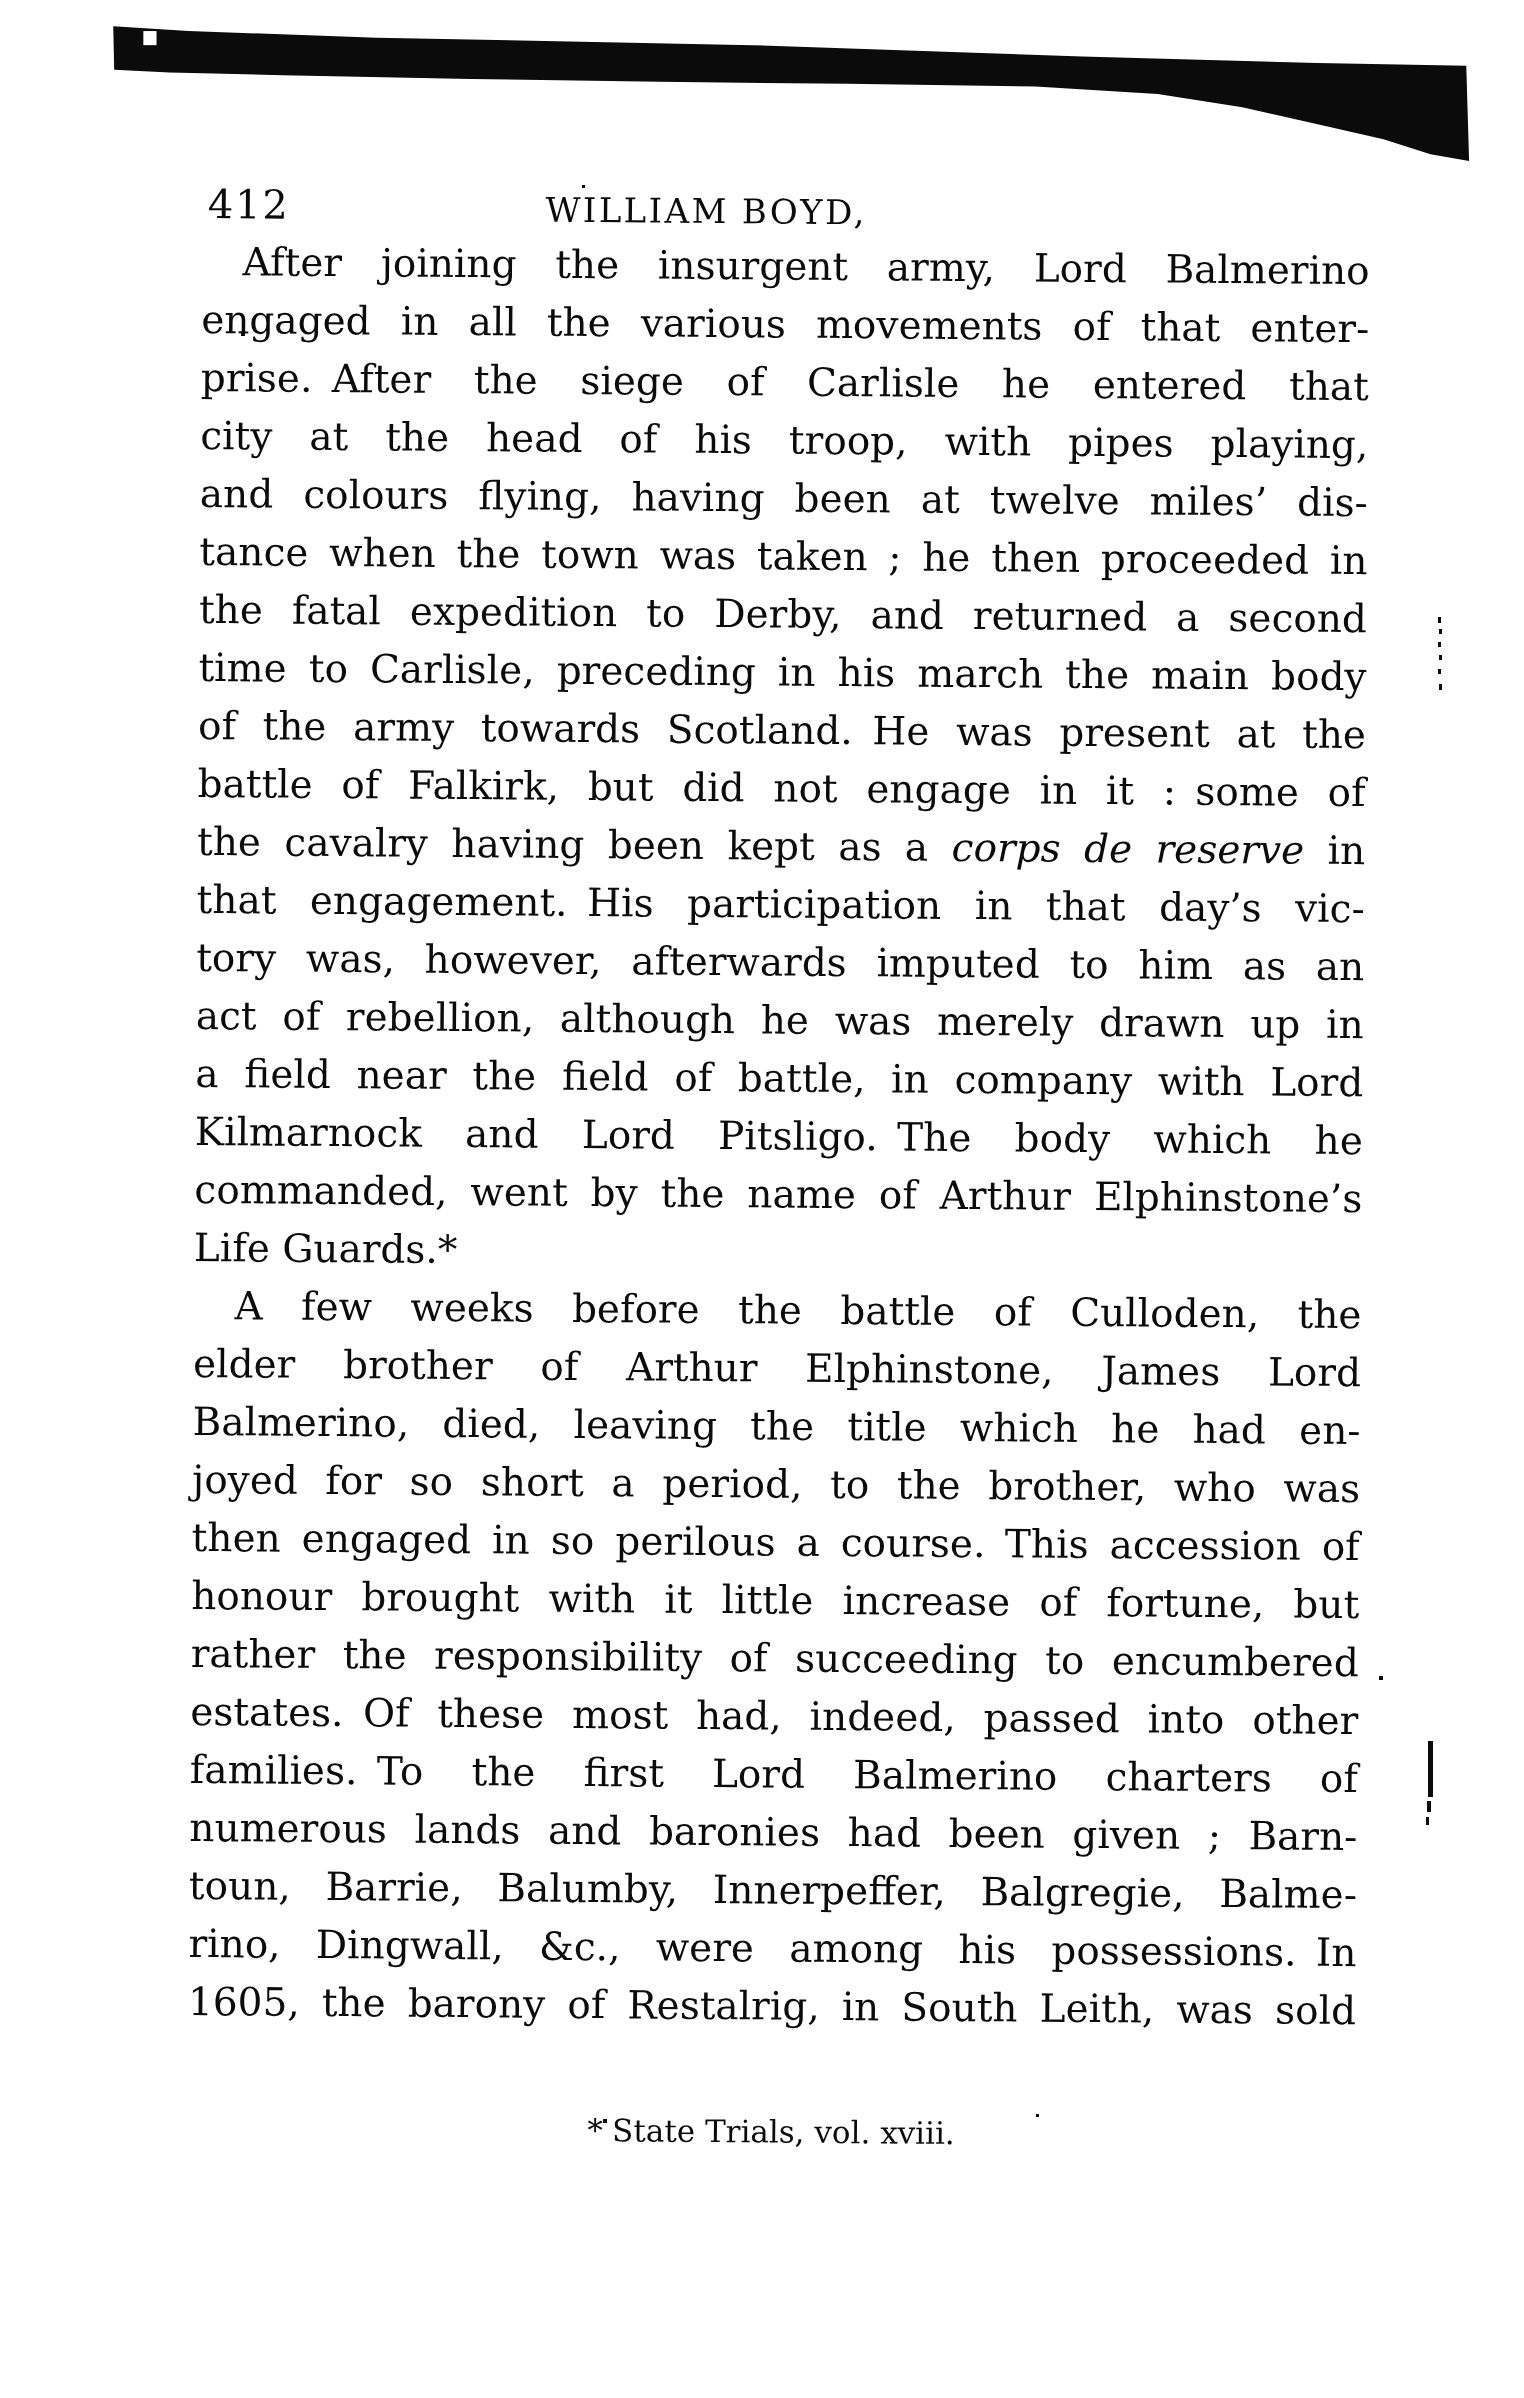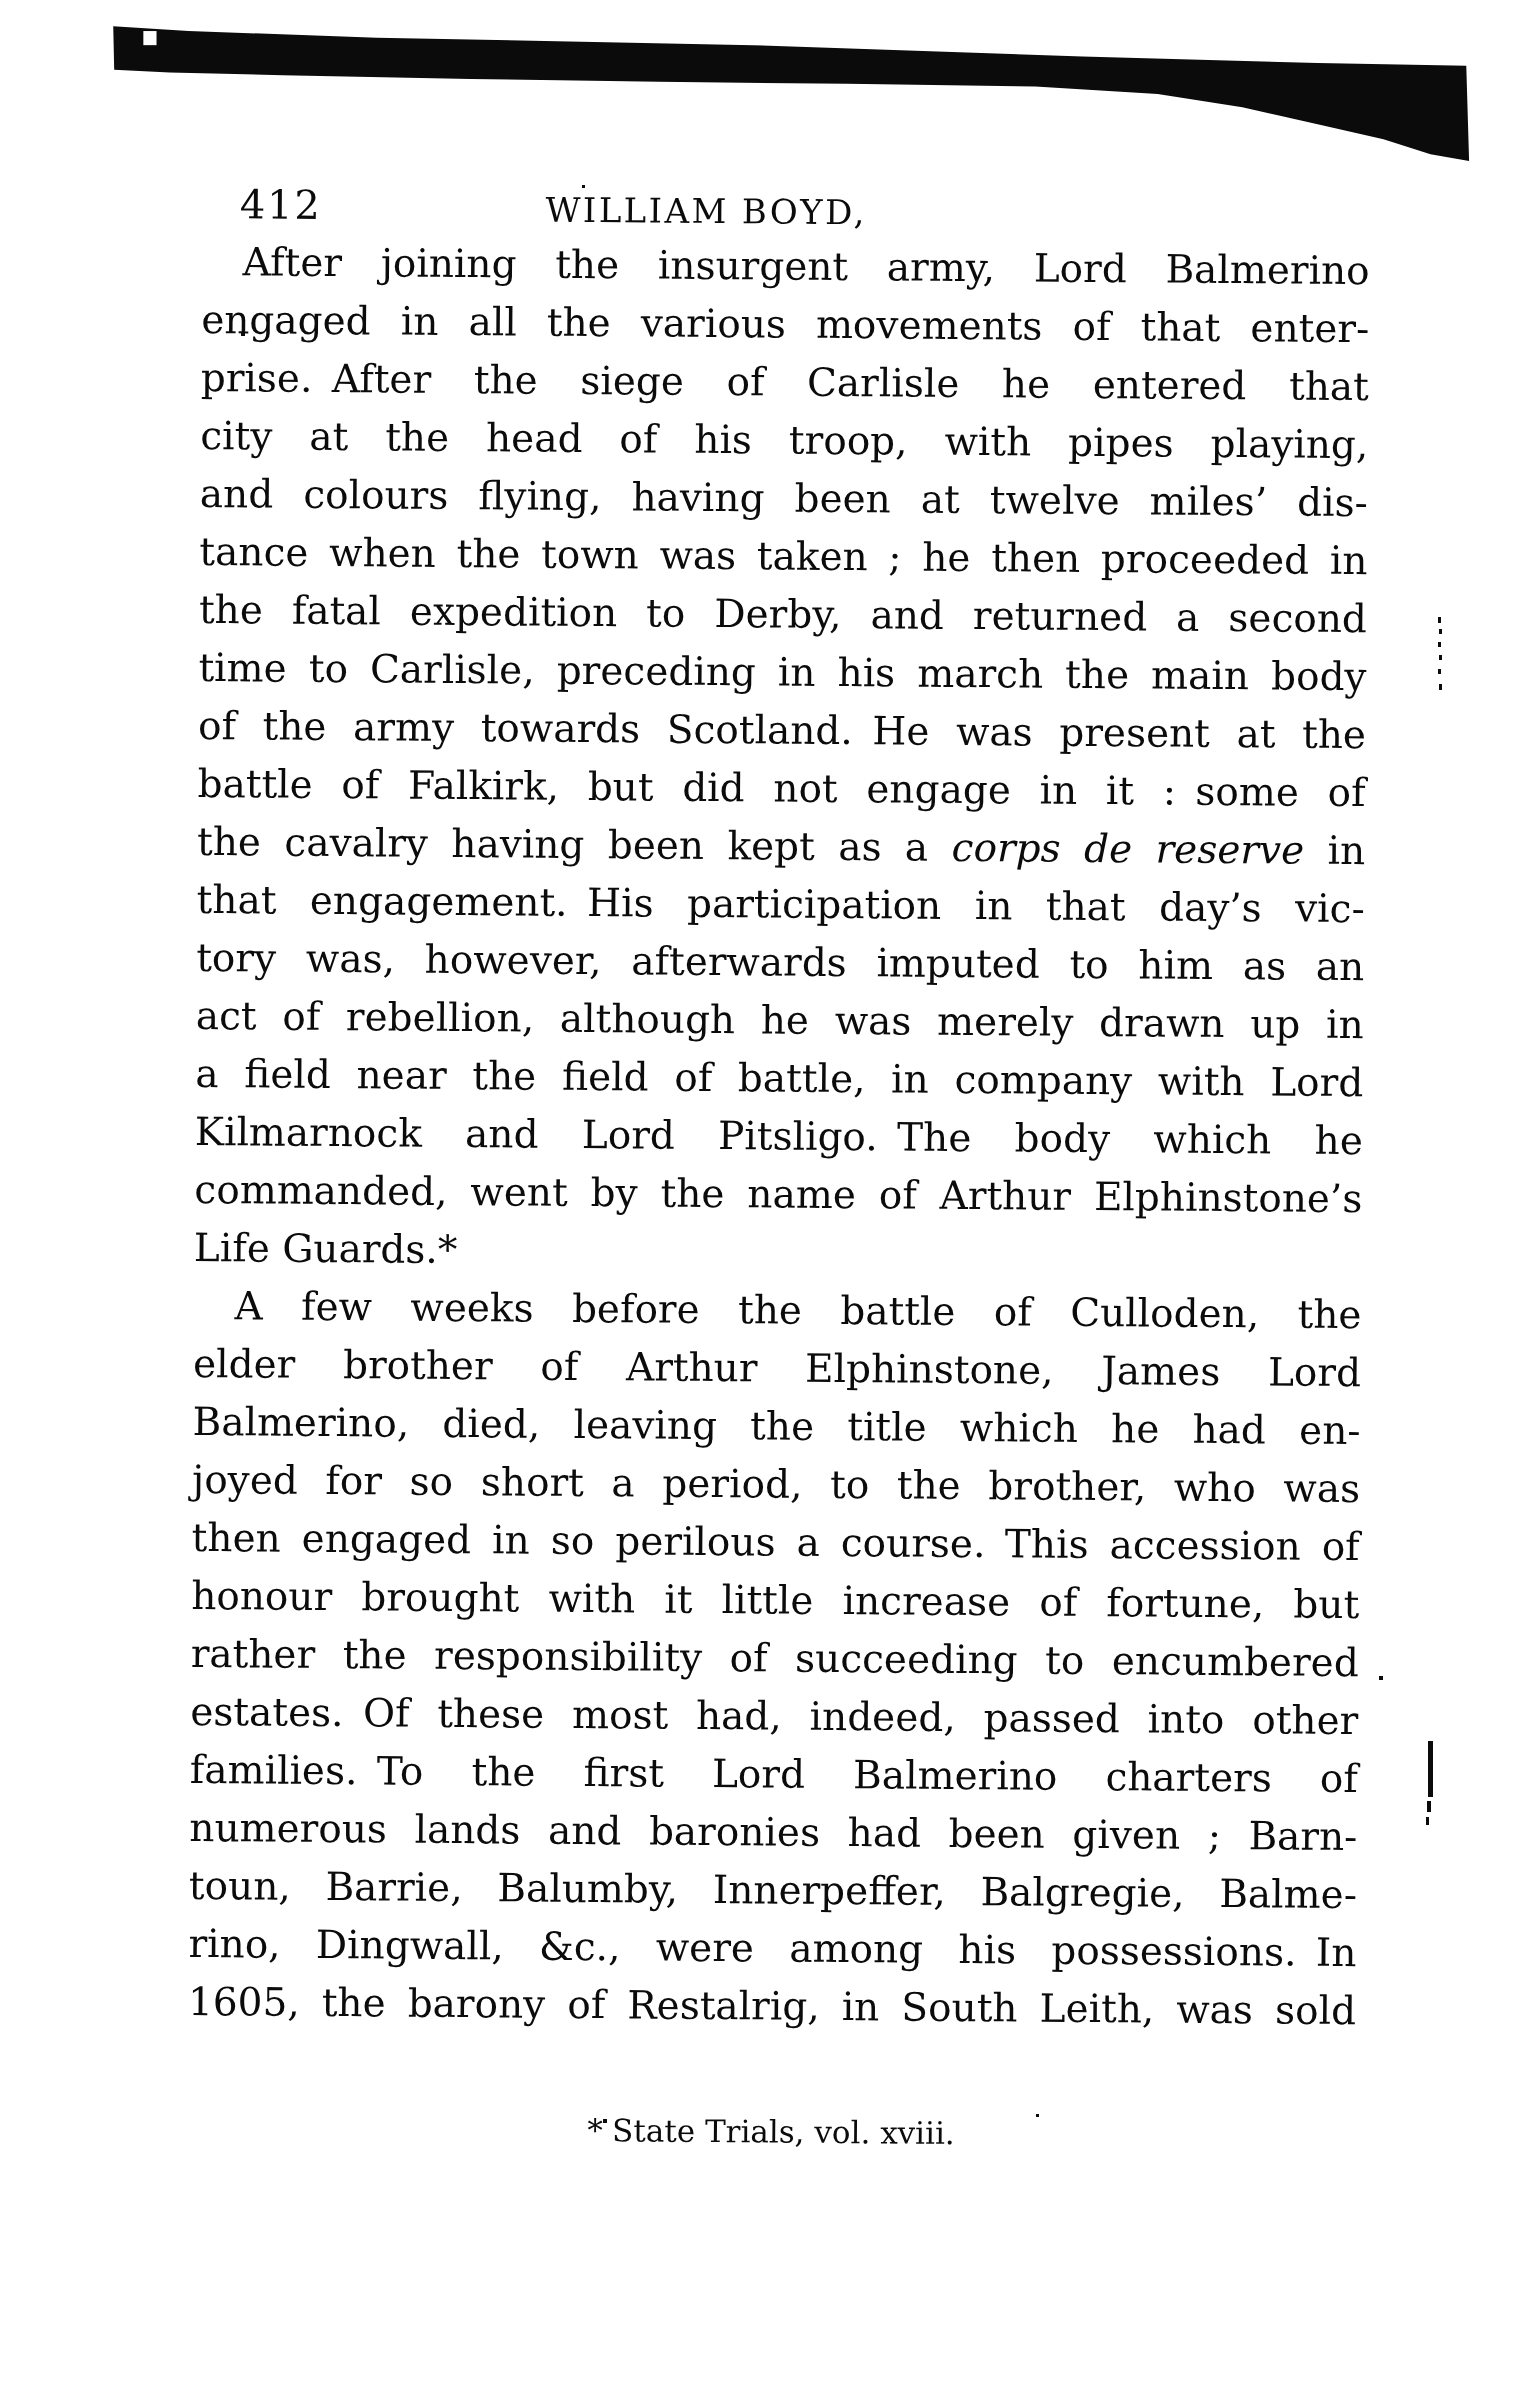--- a/index.html
+++ b/index.html
@@ -18,21 +18,21 @@
     position:absolute;top:0;left:0;width:1524px;height:2398px;
     transform:rotate(0.45deg);
     transform-origin:202px 226px;
   }
   .runhead{
     position:absolute;top:181px;left:202px;width:1168px;height:47px;
     line-height:47px;white-space:nowrap;
   }
   .pagenum{
     position:absolute;left:5.6px;top:0;
-    font-size:40px;letter-spacing:1.9px;margin-left:32px;
+    font-size:40px;letter-spacing:1.9px;
   }
   .runtitle{
     position:absolute;left:0;top:2.8px;width:1008px;text-align:center;
     font-size:34px;letter-spacing:2.4px;
   }
   .textblock{
     position:absolute;top:233px;left:202px;width:1168px;
     font-size:39px;
   }
   .line{

